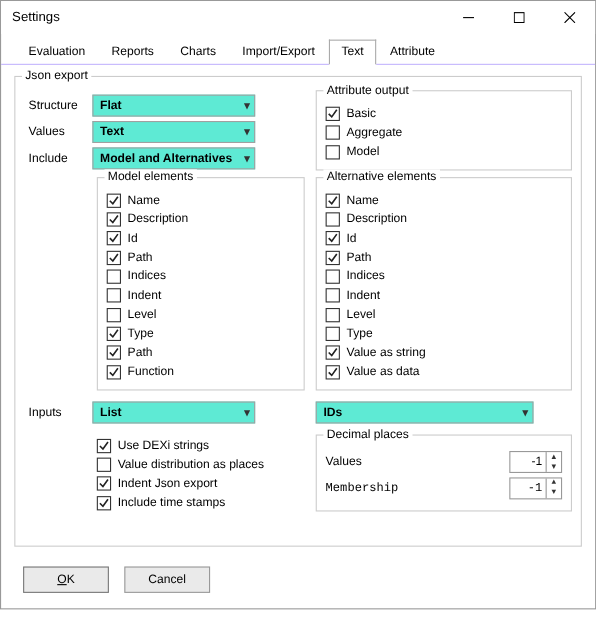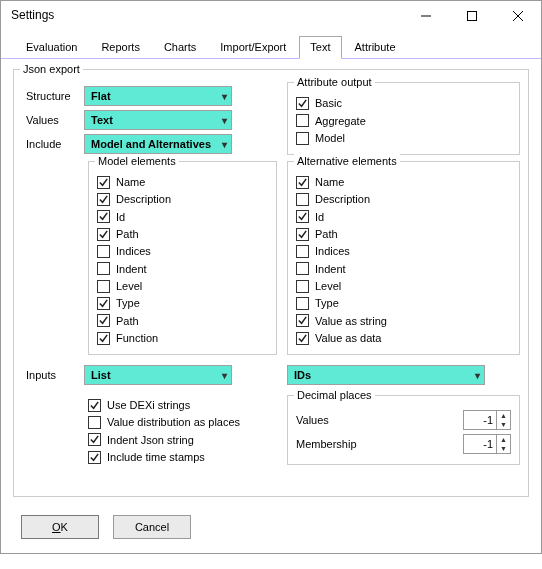--- a/index.html
+++ b/index.html
@@ -406,21 +406,21 @@
               <div class="chk">
                 <div class="box"></div>
                 <span>Value distribution as places</span>
               </div>
               <div class="chk">
                 <div class="box">
                   <svg class="check" viewBox="0 0 12 12">
                     <path d="M2 6 L5 9 L10 2" fill="none" stroke="#222" stroke-width="1.6"></path>
                   </svg>
                 </div>
-                <span>Indent Json string</span>
+                <span>Indent Json export</span>
               </div>
               <div class="chk">
                 <div class="box">
                   <svg class="check" viewBox="0 0 12 12">
                     <path d="M2 6 L5 9 L10 2" fill="none" stroke="#222" stroke-width="1.6"></path>
                   </svg>
                 </div>
                 <span>Include time stamps</span>
               </div>
             </div>
@@ -431,21 +431,21 @@
             <div class="row" style="justify-content:space-between;">
               <span>Values</span>
               <div class="spin">
                 <div class="val">-1</div>
                 <div class="arrows">
                     <div>▲</div>
                     <div>▼</div>
                   </div>
               </div>
             </div>
-            <div class="row" style="justify-content:space-between;">
+            <div class="row" style="justify-content:space-between;font-family:Liberation Mono, monospace;">
               <span>Membership</span>
               <div class="spin">
                 <div class="val">-1</div>
                 <div class="arrows">
                     <div>▲</div>
                     <div>▼</div>
                   </div>
               </div>
             </div>
           </div>

